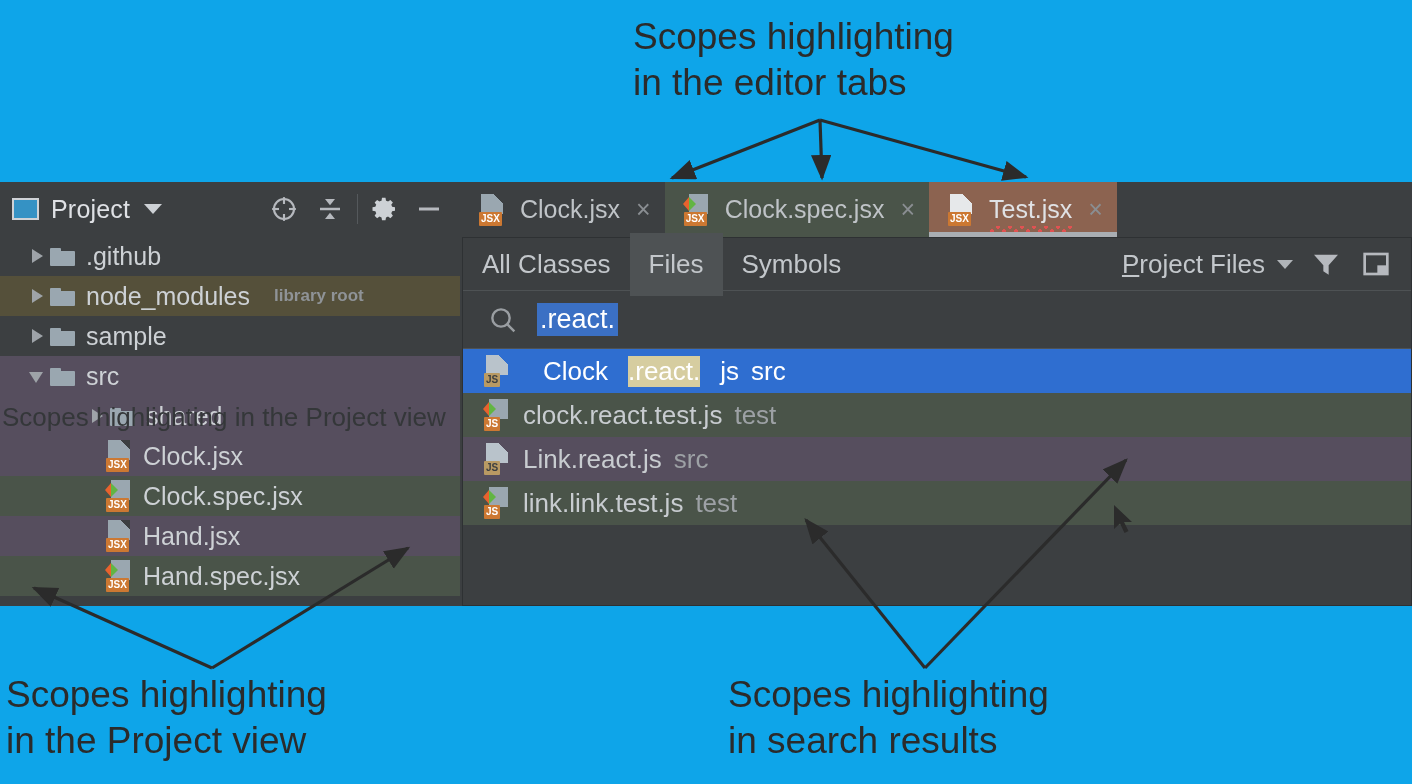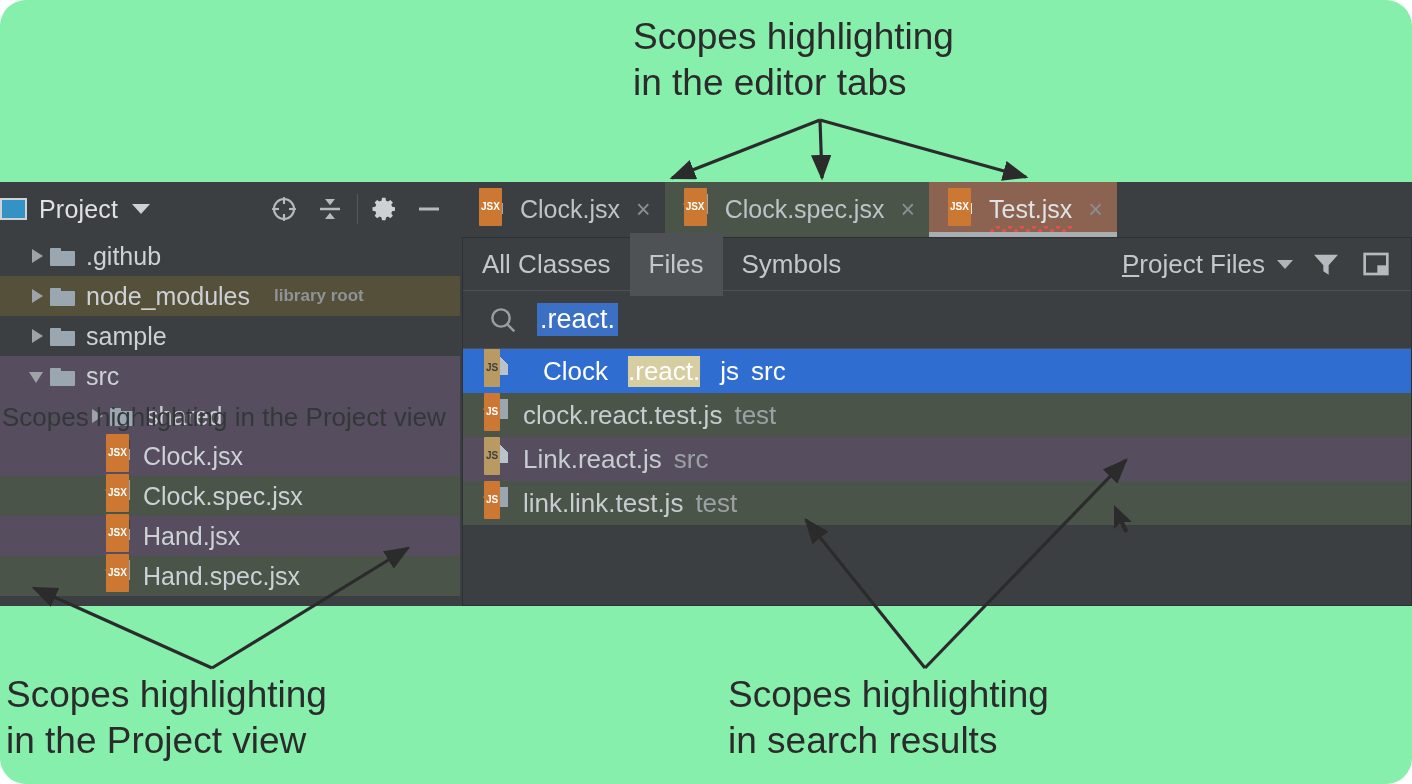--- a/index.html
+++ b/index.html
@@ -1,32 +1,32 @@
 <!DOCTYPE html>
 <html><head>
 <meta charset="utf-8">
 <style>
   html,body{margin:0;padding:0;background:#ffffff;}
   body{width:1412px;height:784px;font-family:"Liberation Sans",sans-serif;-webkit-font-smoothing:antialiased;}
-  #root{position:relative;width:1412px;height:784px;overflow:hidden;background:#86efac;border-radius:26px;}
+  #root{position:relative;width:1412px;height:784px;overflow:hidden;background:#0ea5e9;}
 
   
   .anno{position:absolute;color:#2b2b2b;font-size:37px;line-height:46px;font-family:"Liberation Sans",sans-serif;white-space:pre;}
   #anno-tabs{left:633px;top:14px;}
   #anno-project{left:6px;top:672px;}
   #anno-search{left:728px;top:672px;}
 
   svg.arrows{position:absolute;left:0;top:0;width:1412px;height:784px;pointer-events:none;}
 
   
   #ide{position:absolute;left:0;top:182px;width:1412px;height:424px;background:#3c3f41;}
 
   
   #prj-toolbar{position:absolute;left:0;top:0;width:460px;height:54px;background:#3c3f41;
-     display:flex;align-items:center;box-sizing:border-box;justify-content:flex-end;}
+     display:flex;align-items:center;box-sizing:border-box;padding-left:12px;justify-content:flex-end;}
   .prj-title{color:#dfe1e5;font-size:25px;margin-left:12px;letter-spacing:.2px;}
   .tb-icon{width:34px;height:34px;display:inline-flex;align-items:center;justify-content:center;color:#b6b9be;}
   .tb-sep{width:1px;height:30px;background:#55595c;margin:0 10px;}
   .win-icon{width:27px;height:22px;border:2px solid #cfd2d6;box-sizing:border-box;
       background:#3592c4;display:inline-block;}
 
   #ghost{position:absolute;left:2px;top:220px;font-size:26px;color:#343739;white-space:nowrap;z-index:4;}
 
   
   #tree{position:absolute;left:0;top:54px;width:460px;height:370px;background:#3c3f41;overflow:hidden;}
@@ -46,21 +46,21 @@
   .bg-src{background:#564e5e;}
   .bg-test{background:#4a5449;}
 
   
   .ficon{position:relative;width:30px;height:32px;flex:0 0 30px;margin-right:8px;}
   .ficon .page{position:absolute;left:3px;top:0;width:22px;height:20px;background:#9aa7b0;}
   .ficon .page.fold{background:
      linear-gradient(225deg,#3c3f41 7px, rgba(0,0,0,0) 7px) ,#9aa7b0;}
   .ficon .play{position:absolute;left:1px;top:0px;width:24px;height:20px;}
   .ficon .badge{position:absolute;left:1px;bottom:0;height:14px;line-height:14px;background:#cc7832;
-      color:#fff;font-size:10px;font-weight:bold;font-family:"Liberation Sans",sans-serif;padding:12px 2px;border-radius:1px;letter-spacing:0px;}
+      color:#fff;font-size:10px;font-weight:bold;font-family:"Liberation Sans",sans-serif;padding:0 2px;border-radius:1px;letter-spacing:0px;}
   .ficon .badge.js{background:#cc7832;}
   .ficon .badge.jsgold{background:#b99a63;color:#3c3f41;}
 
   
   #tabs{position:absolute;left:460px;top:0;width:952px;height:55px;background:#3c3f41;display:flex;align-items:stretch;}
   .tab{display:flex;align-items:center;padding:0 14px 0 18px;position:relative;box-sizing:border-box;}
   .tab .tname{font-size:25px;color:#bfc3c7;margin:0 16px 0 4px;white-space:nowrap;position:relative;}
   .tab .tclose{font-size:25px;color:#8a8e92;}
   .tab.t-default{background:#3c3f41;}
   .tab.t-test{background:#4a5449;}

